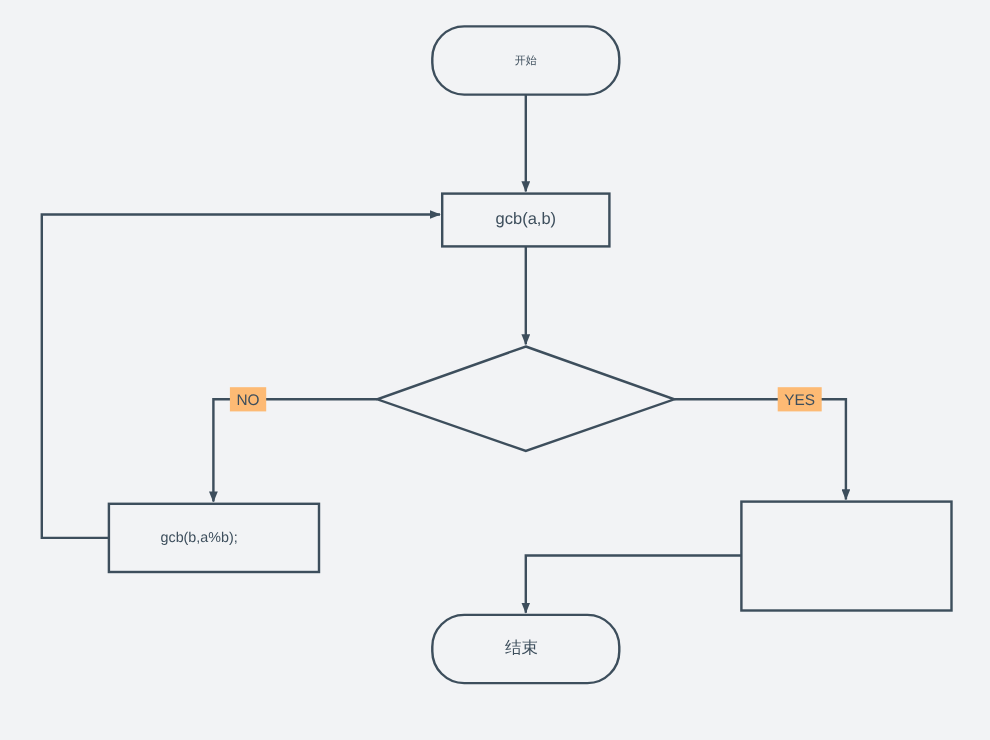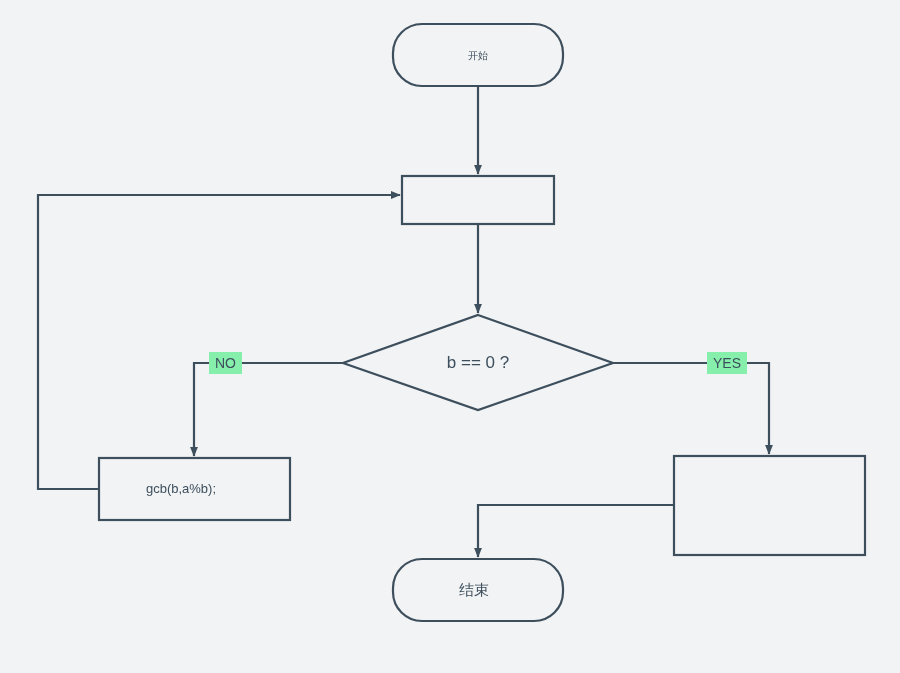--- a/index.html
+++ b/index.html
@@ -43,21 +43,21 @@
   .lbl-dec     { left: 378px; top: 340px; width: 200px; height: 46px;  font-size: 17px; }
   .lbl-proc2   { left: 99px;  top: 458px; width: 164px; height: 62px;  font-size: 13px; }
   .lbl-ret     { left: 674px; top: 456px; width: 191px; height: 99px;  font-size: 16px; }
   .lbl-end     { left: 393px; top: 559px; width: 162px; height: 62px;  font-size: 15px; }
 
   .edge-label {
     position: absolute;
     display: flex;
     align-items: center;
     justify-content: center;
-    background: #86efac;
+    background: #fdba74;
     color: #3d4e5c;
     font-size: 14px;
     padding: 3px 6px;
     pointer-events: none;
   }
   .lbl-no  { left: 209px; top: 352px; }
   .lbl-yes { left: 707px; top: 352px; }
 </style>
 </head>
 <body>
@@ -91,22 +91,22 @@
 
     <path d="M613,363 L769,363 L769,454" fill="none" stroke="#3d4e5c" stroke-width="2.2" marker-end="url(#arrow)"></path>
 
     <path d="M99,489 L38,489 L38,195 L400,195" fill="none" stroke="#3d4e5c" stroke-width="2.2" marker-end="url(#arrow)"></path>
 
     <path d="M674,505 L478,505 L478,557" fill="none" stroke="#3d4e5c" stroke-width="2.2" marker-end="url(#arrow)"></path>
   </svg>
 
   <div class="node-label lbl-start">开始</div>
 
+  <div class="node-label lbl-proc1">gcb(a,b)</div>
 
-  <div class="node-label lbl-dec">b == 0 ?</div>
 
   <div class="node-label lbl-proc2">gcb(b,a%b);</div>
 
 
   <div class="node-label lbl-end">结束</div>
 
   <div class="edge-label lbl-no">NO</div>
 
   <div class="edge-label lbl-yes">YES</div>
 

